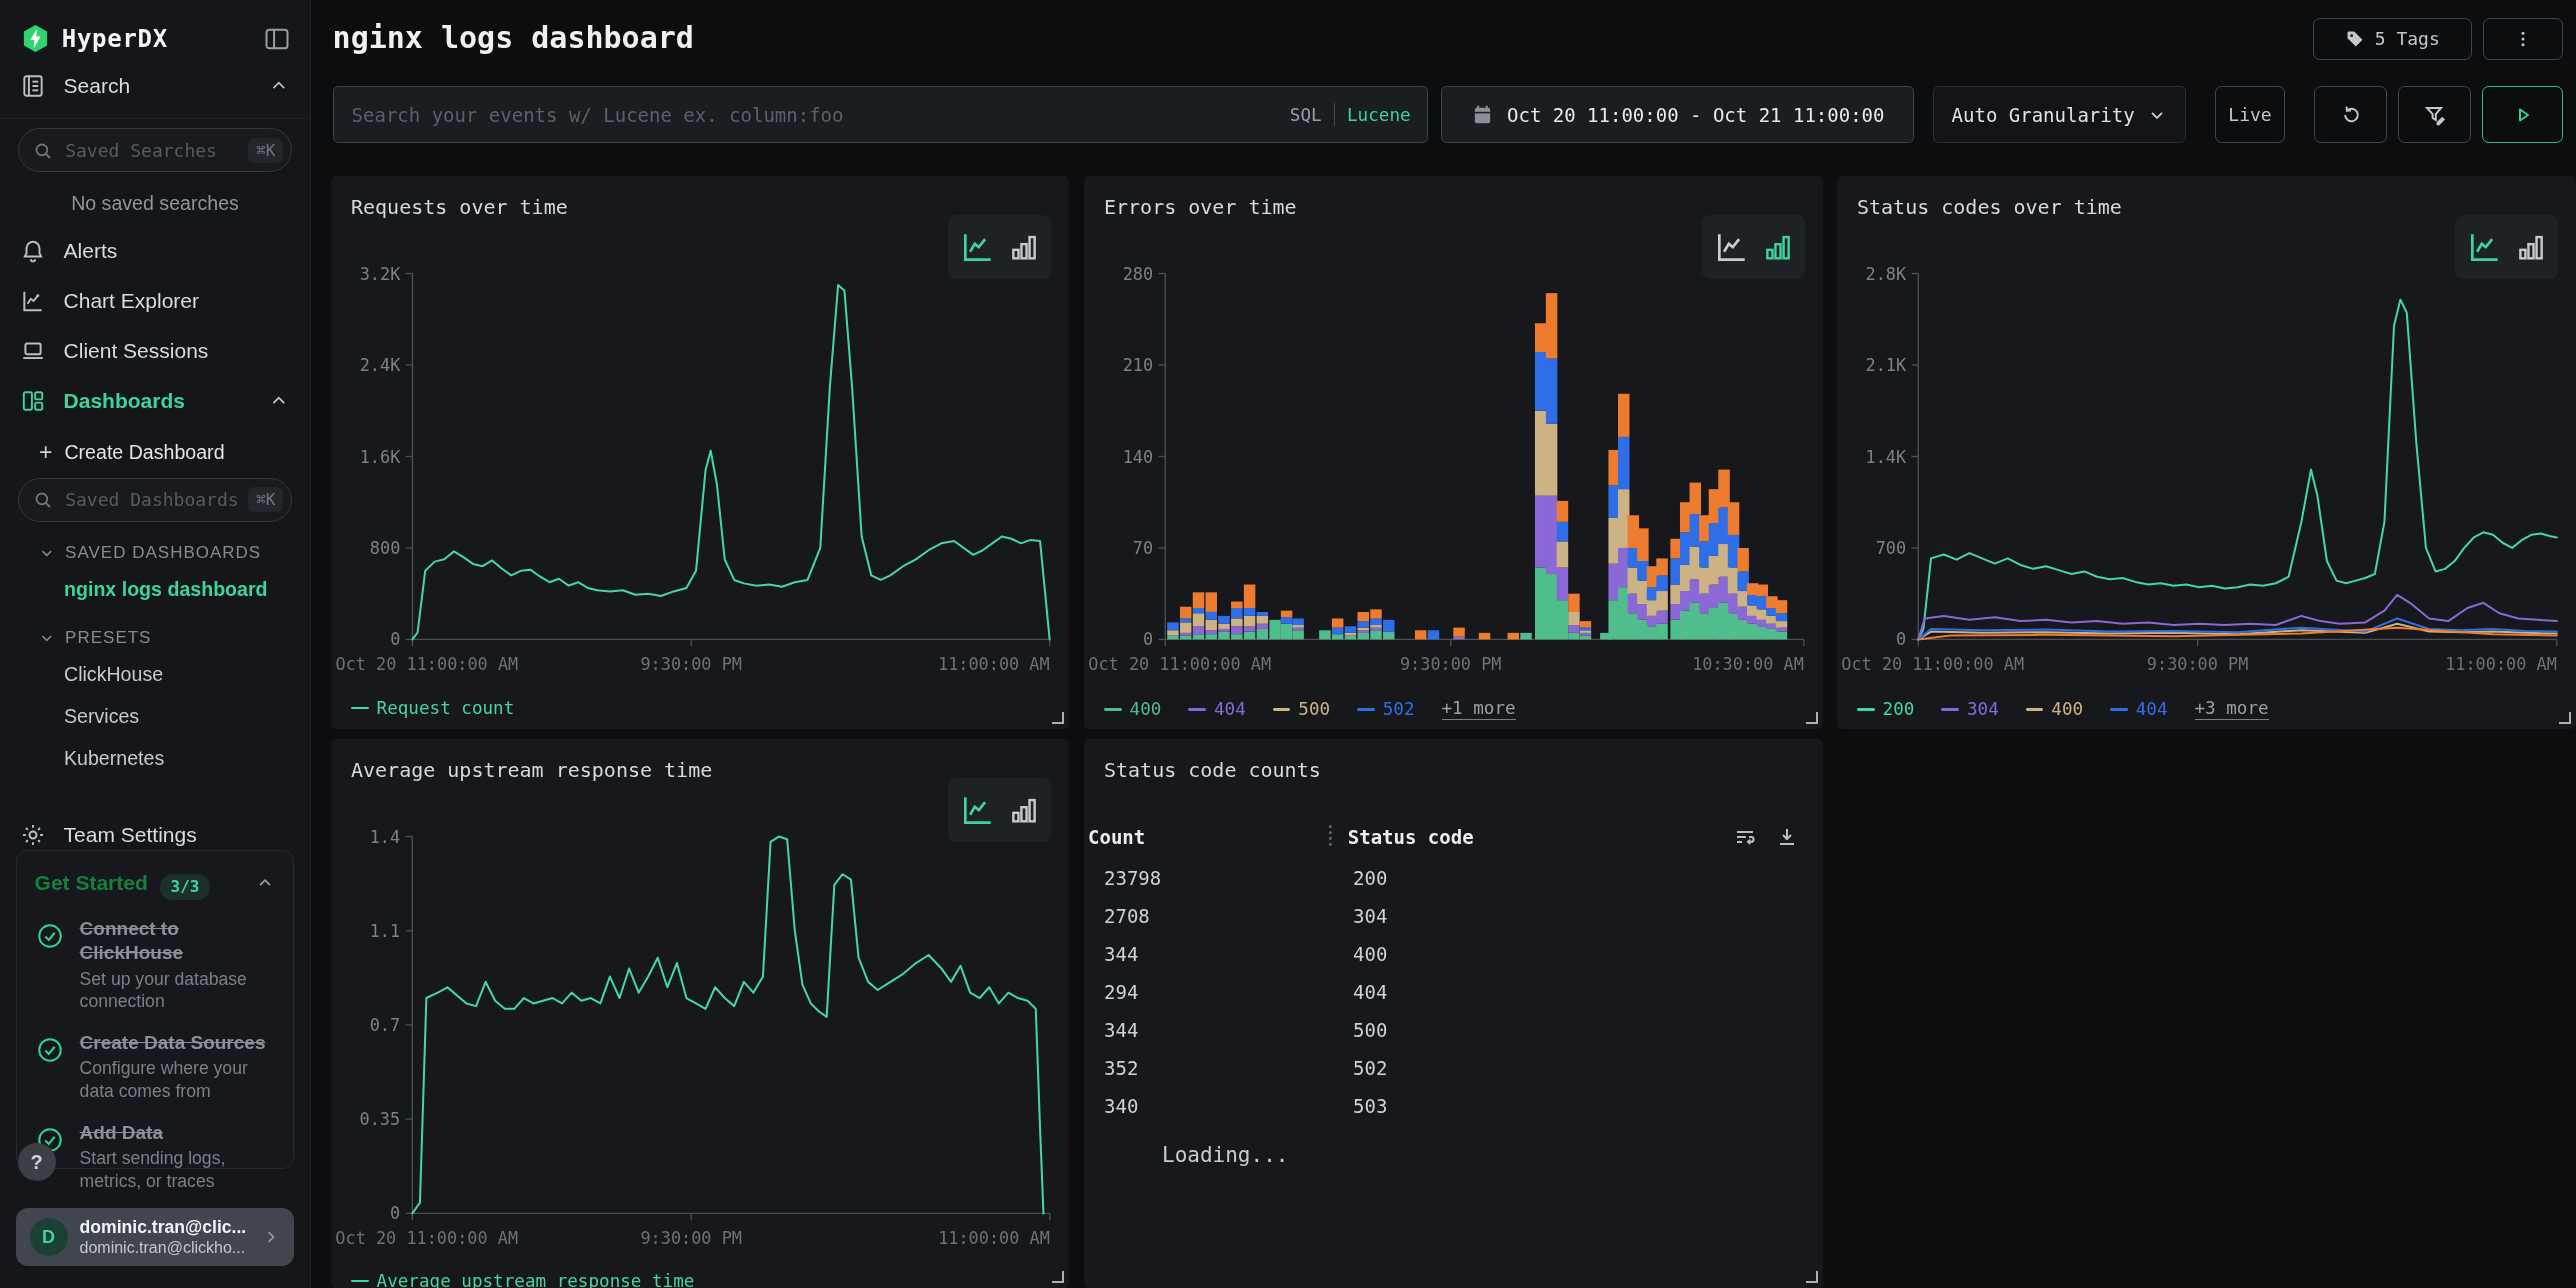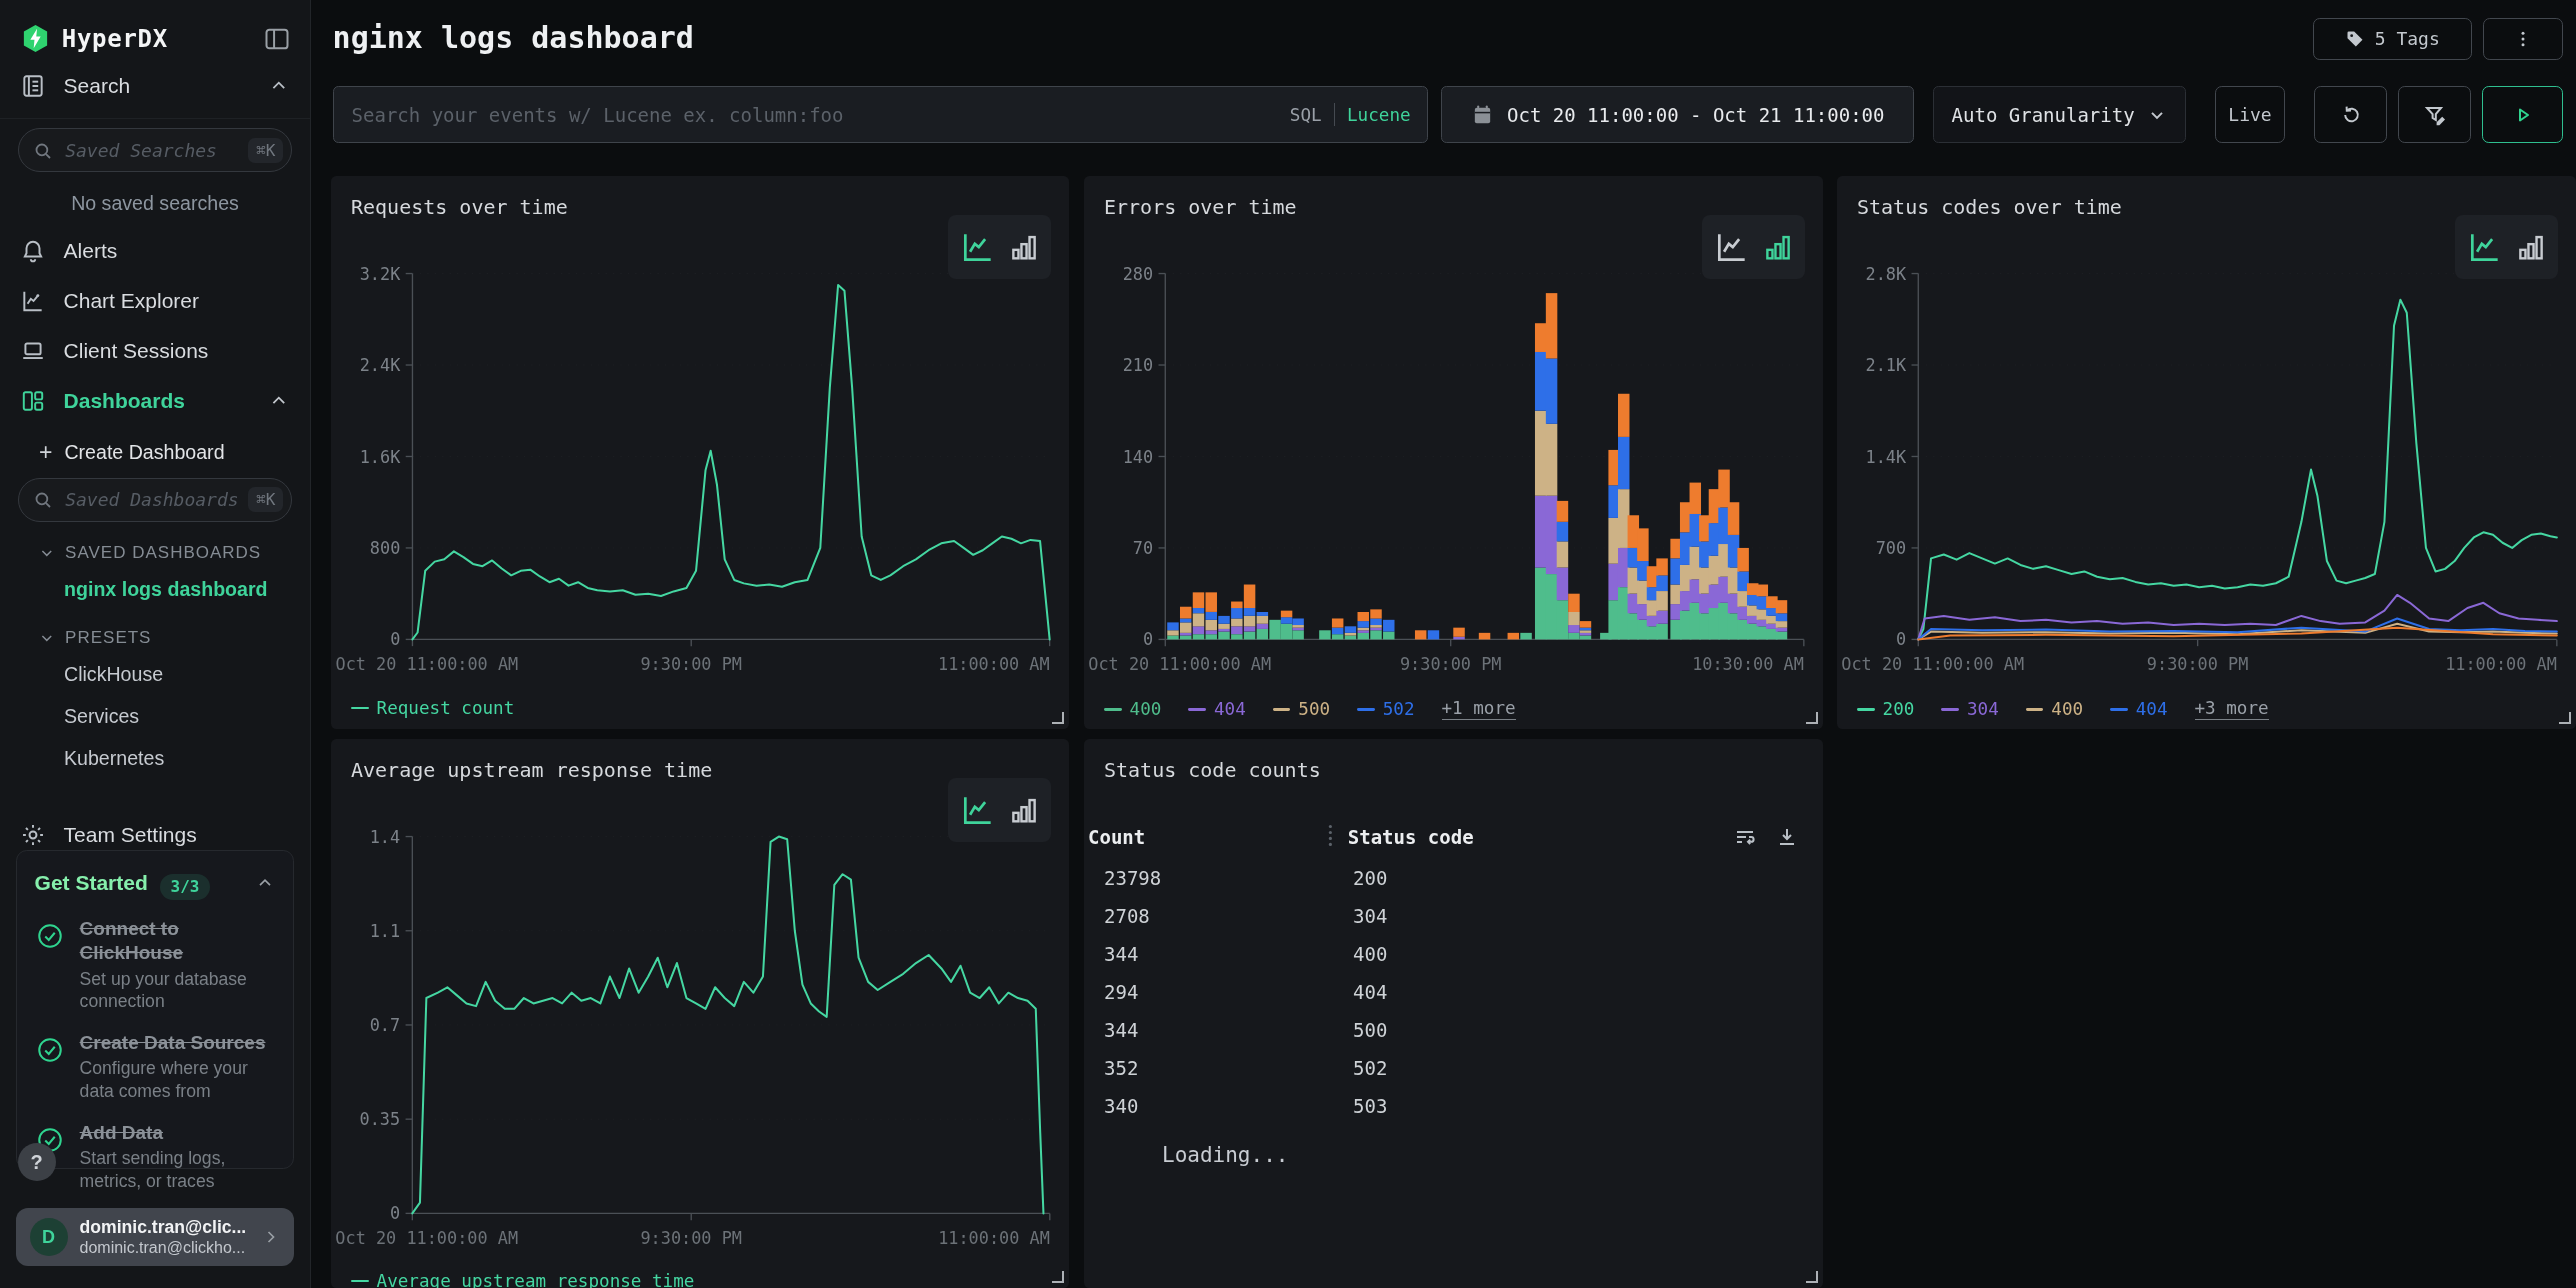--- a/index.html
+++ b/index.html
@@ -11,35 +11,35 @@
   #sidebar{position:absolute;left:0;top:0;width:311px;height:1288px;background:#141619;border-right:1.4px solid #222529;box-sizing:border-box;}
   .logo-row{display:flex;align-items:center;gap:10.8px;padding:23px 19px 6.8px 20px;}
   .brand{font-weight:bold;font-size:24px;color:#f4f5f6;letter-spacing:0.7px;flex:1;}
   .icon-btn{background:none;border:none;color:#9aa0a6;cursor:pointer;padding:0;display:flex;align-items:center;}
   .nav-row{display:flex;align-items:center;gap:17.6px;padding:12px 20px;font-size:21px;color:#d9dce0;cursor:pointer;}
   .nav-row svg{flex:0 0 auto;color:#b9bfc6;}
   .nav-row .spacer{flex:1;}
   .nav-row.active, .nav-row.active svg{color:#3fd49b;font-weight:bold;}
   .sb-divider{height:1.4px;background:#1e2125;margin:6.8px 0 9.5px 0;}
   .pill-input{display:flex;align-items:center;gap:9.5px;margin:5.4px 17.6px 4px 17.6px;height:42px;border:1.4px solid #34383e;border-radius:675px;padding:0 8px 0 13.5px;background:rgba(255,255,255,0.02);color:#5e646c;}
-  .pill-input input{background:transparent;border:none;outline:none;flex:1;min-width:0;font-family:"DejaVu Sans Mono",monospace;font-size:18px;color:#aab0b7;font-style:italic;}
+  .pill-input input{background:transparent;border:none;outline:none;flex:1;min-width:0;font-family:"DejaVu Sans Mono",monospace;font-size:18px;color:#aab0b7;}
   .pill-input input::placeholder{color:#565c64;}
   .kbd{background:#23262b;border-radius:6.8px;padding:2.7px 8px;font-size:16px;color:#71777f;font-family:"DejaVu Sans Mono",monospace;}
   .no-saved{text-align:center;color:#8d96a0;font-size:19.6px;padding:16px 0 10.8px 0;}
   .create-row{display:flex;align-items:center;gap:12px;padding:15px 20px 8px 39px;font-size:19.6px;color:#e2e4e7;cursor:pointer;}
   .plus{font-size:23px;color:#cfd3d8;line-height:1;}
   .section-header{display:flex;align-items:center;gap:9.5px;padding:17.6px 20px 5.4px 38px;font-size:17px;letter-spacing:1px;color:#858c94;cursor:pointer;}
   .section-header svg{color:#858c94;}
   .sub-item{padding:9.5px 20px 9.5px 64px;font-size:19.6px;color:#c6cad0;cursor:pointer;}
   .sub-item.active-link{color:#3fd49b;font-weight:bold;}
   .team-row{margin-top:30px;}
 
   .gs-card{position:absolute;left:16px;right:16px;top:850px;height:319px;background:#16181d;border:1.4px solid #26292e;border-radius:10.8px;box-sizing:border-box;padding:16px 17.6px;}
   .gs-head{display:flex;align-items:center;gap:12px;}
-  .gs-title{font-size:21px;font-weight:bold;color:#86efac;}
+  .gs-title{font-size:21px;font-weight:bold;color:#15803d;}
   .gs-badge{font-family:"DejaVu Sans Mono",monospace;font-size:16px;color:#3fd49b;background:rgba(63,212,155,0.13);border-radius:675px;padding:3.4px 10.8px;font-weight:bold;margin-top:7px;}
   .gs-head svg{margin-left:auto;color:#9aa0a6;}
   .gs-item{display:flex;gap:15px;margin-top:17.6px;}
   .gs-item svg{flex:0 0 auto;color:#2fd48f;margin-top:4px;}
   .gs-item-title{font-size:19px;font-weight:bold;color:#8b9198;text-decoration:line-through;line-height:1.25;}
   .gs-item-desc{font-size:17.6px;color:#7a8087;line-height:1.3;margin-top:2.7px;}
   .gs-text{width:203px;}
 
   .help-fab{position:absolute;left:17.6px;top:1143px;width:38px;height:38px;border-radius:50%;background:#3c4046;color:#cfd3d8;font-size:20px;font-weight:bold;border:none;display:flex;align-items:center;justify-content:center;cursor:pointer;z-index:3;}
   .user-card{position:absolute;left:16px;right:16px;top:1208px;height:58px;background:#41454d;border-radius:12px;display:flex;align-items:center;gap:12px;padding:0 13.5px;box-sizing:border-box;cursor:pointer;z-index:2;}

